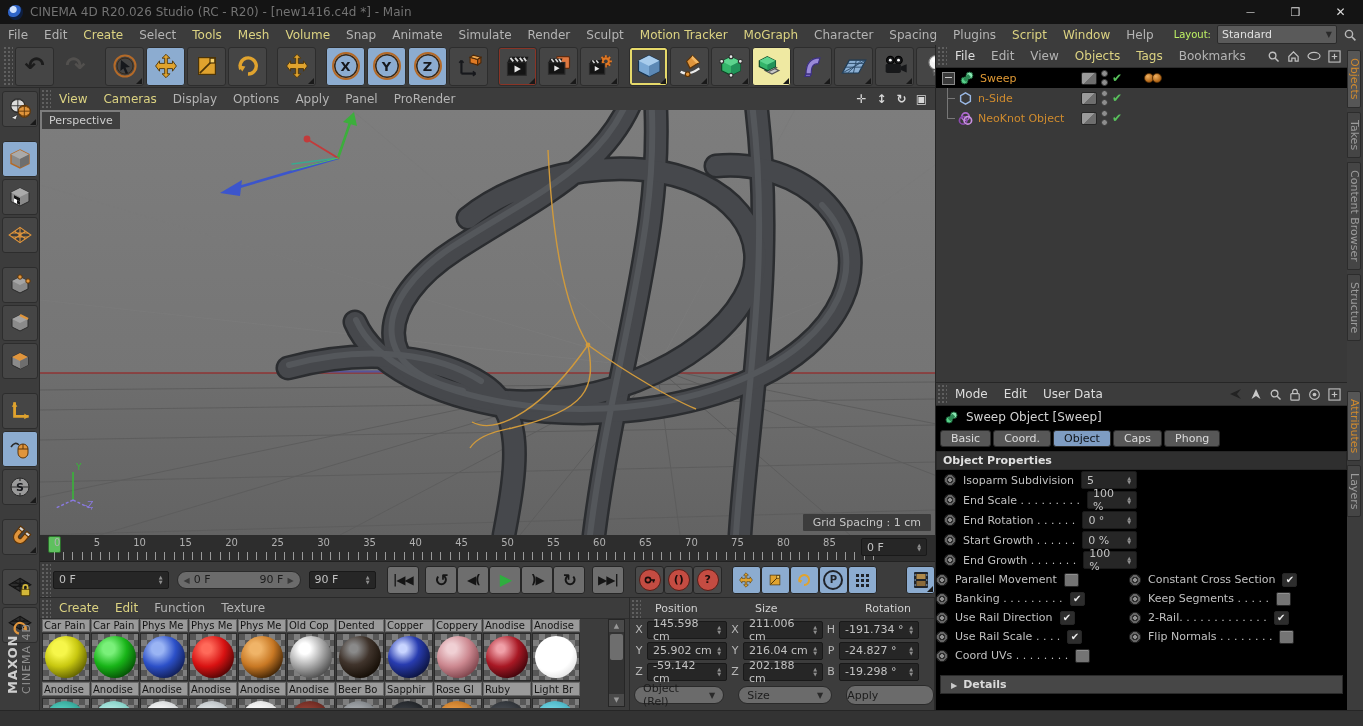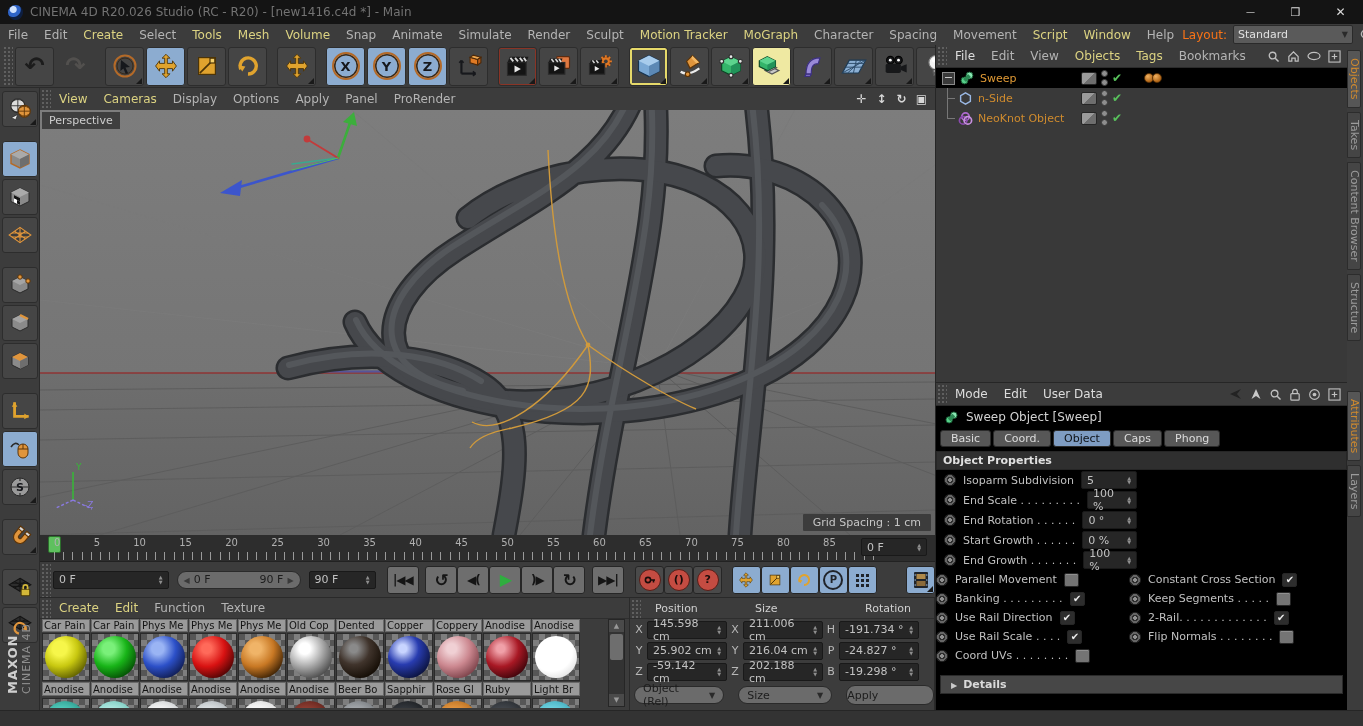--- a/index.html
+++ b/index.html
@@ -211,26 +211,26 @@
     <span class="menu-item hl">Volume</span>
     <span class="menu-item">Snap</span>
     <span class="menu-item">Animate</span>
     <span class="menu-item">Simulate</span>
     <span class="menu-item">Render</span>
     <span class="menu-item">Sculpt</span>
     <span class="menu-item hl">Motion Tracker</span>
     <span class="menu-item hl">MoGraph</span>
     <span class="menu-item">Character</span>
     <span class="menu-item">Spacing</span>
-    <span class="menu-item">Movement</span>
+    <span class="menu-item">Plugins</span>
     <span class="menu-item hl">Script</span>
     <span class="menu-item hl">Window</span>
     <span class="menu-item">Help</span>
     <span class="layoutbox">
-      <span style="color:#f97316;font-size:12px">Layout:</span>
+      <span style="color:#bef264;font-size:10px">Layout:</span>
       <span class="select">
         <span>Standard</span>
         <span class="car"></span>
       </span>
       <svg class="ic" width="14" height="14" viewBox="0 0 14 14">
         <circle cx="6" cy="6" r="3.6" fill="none" stroke="#b8b8b8" stroke-width="1.4"></circle>
         <line x1="8.8" y1="8.8" x2="12.4" y2="12.4" stroke="#b8b8b8" stroke-width="1.6"></line>
       </svg>
     </span>
   </div>

